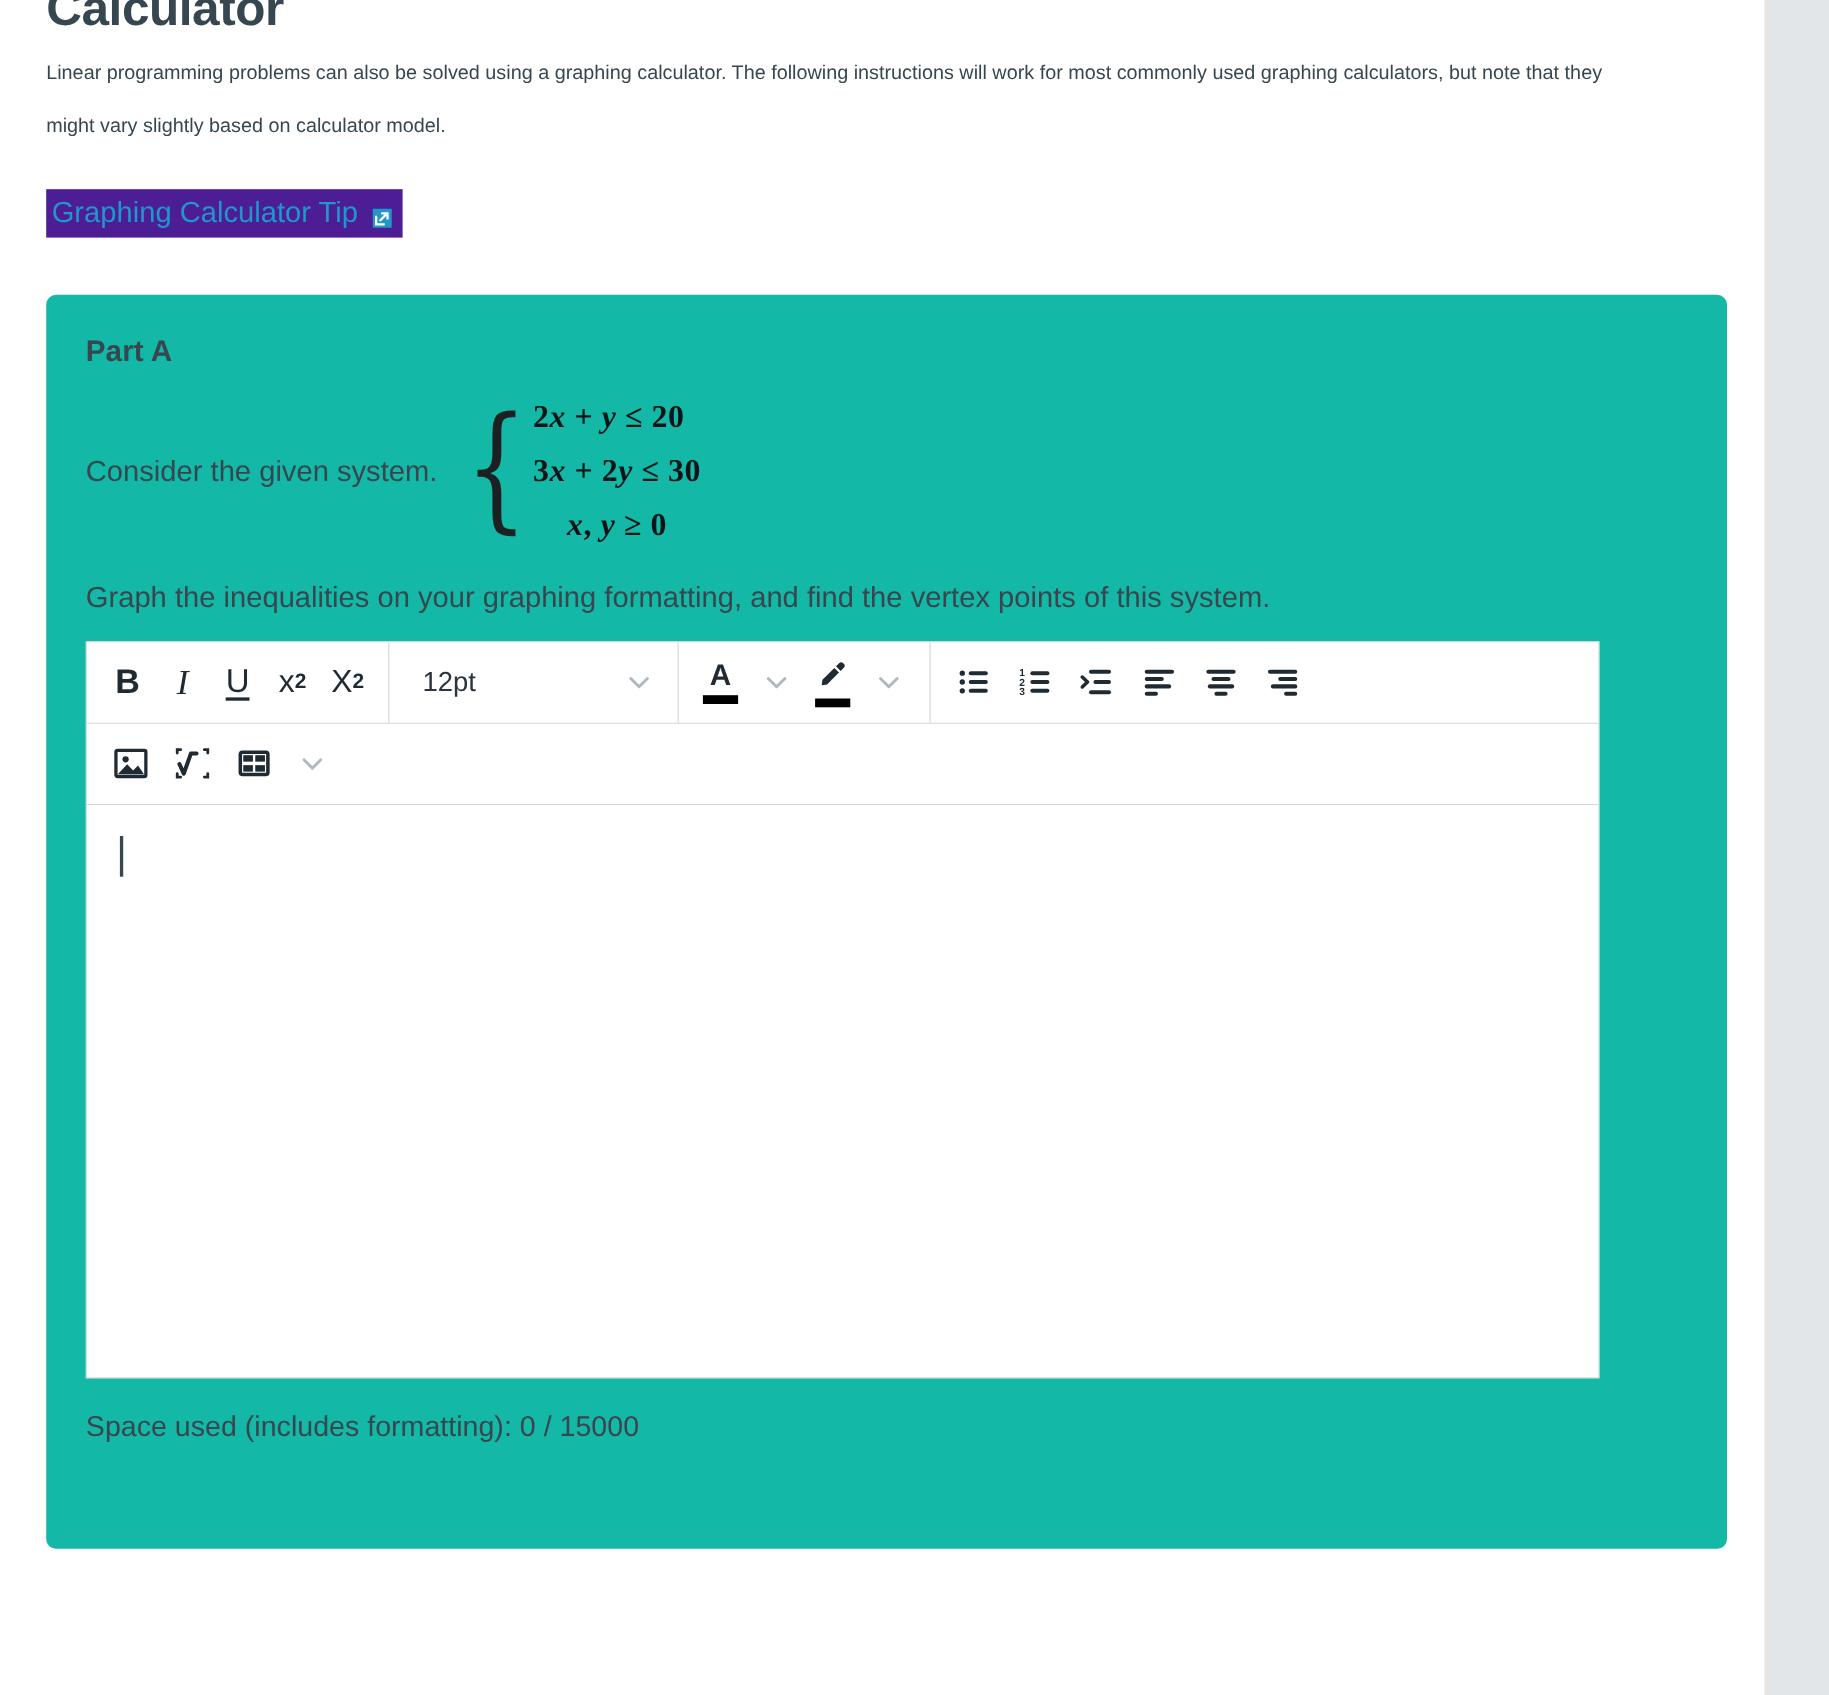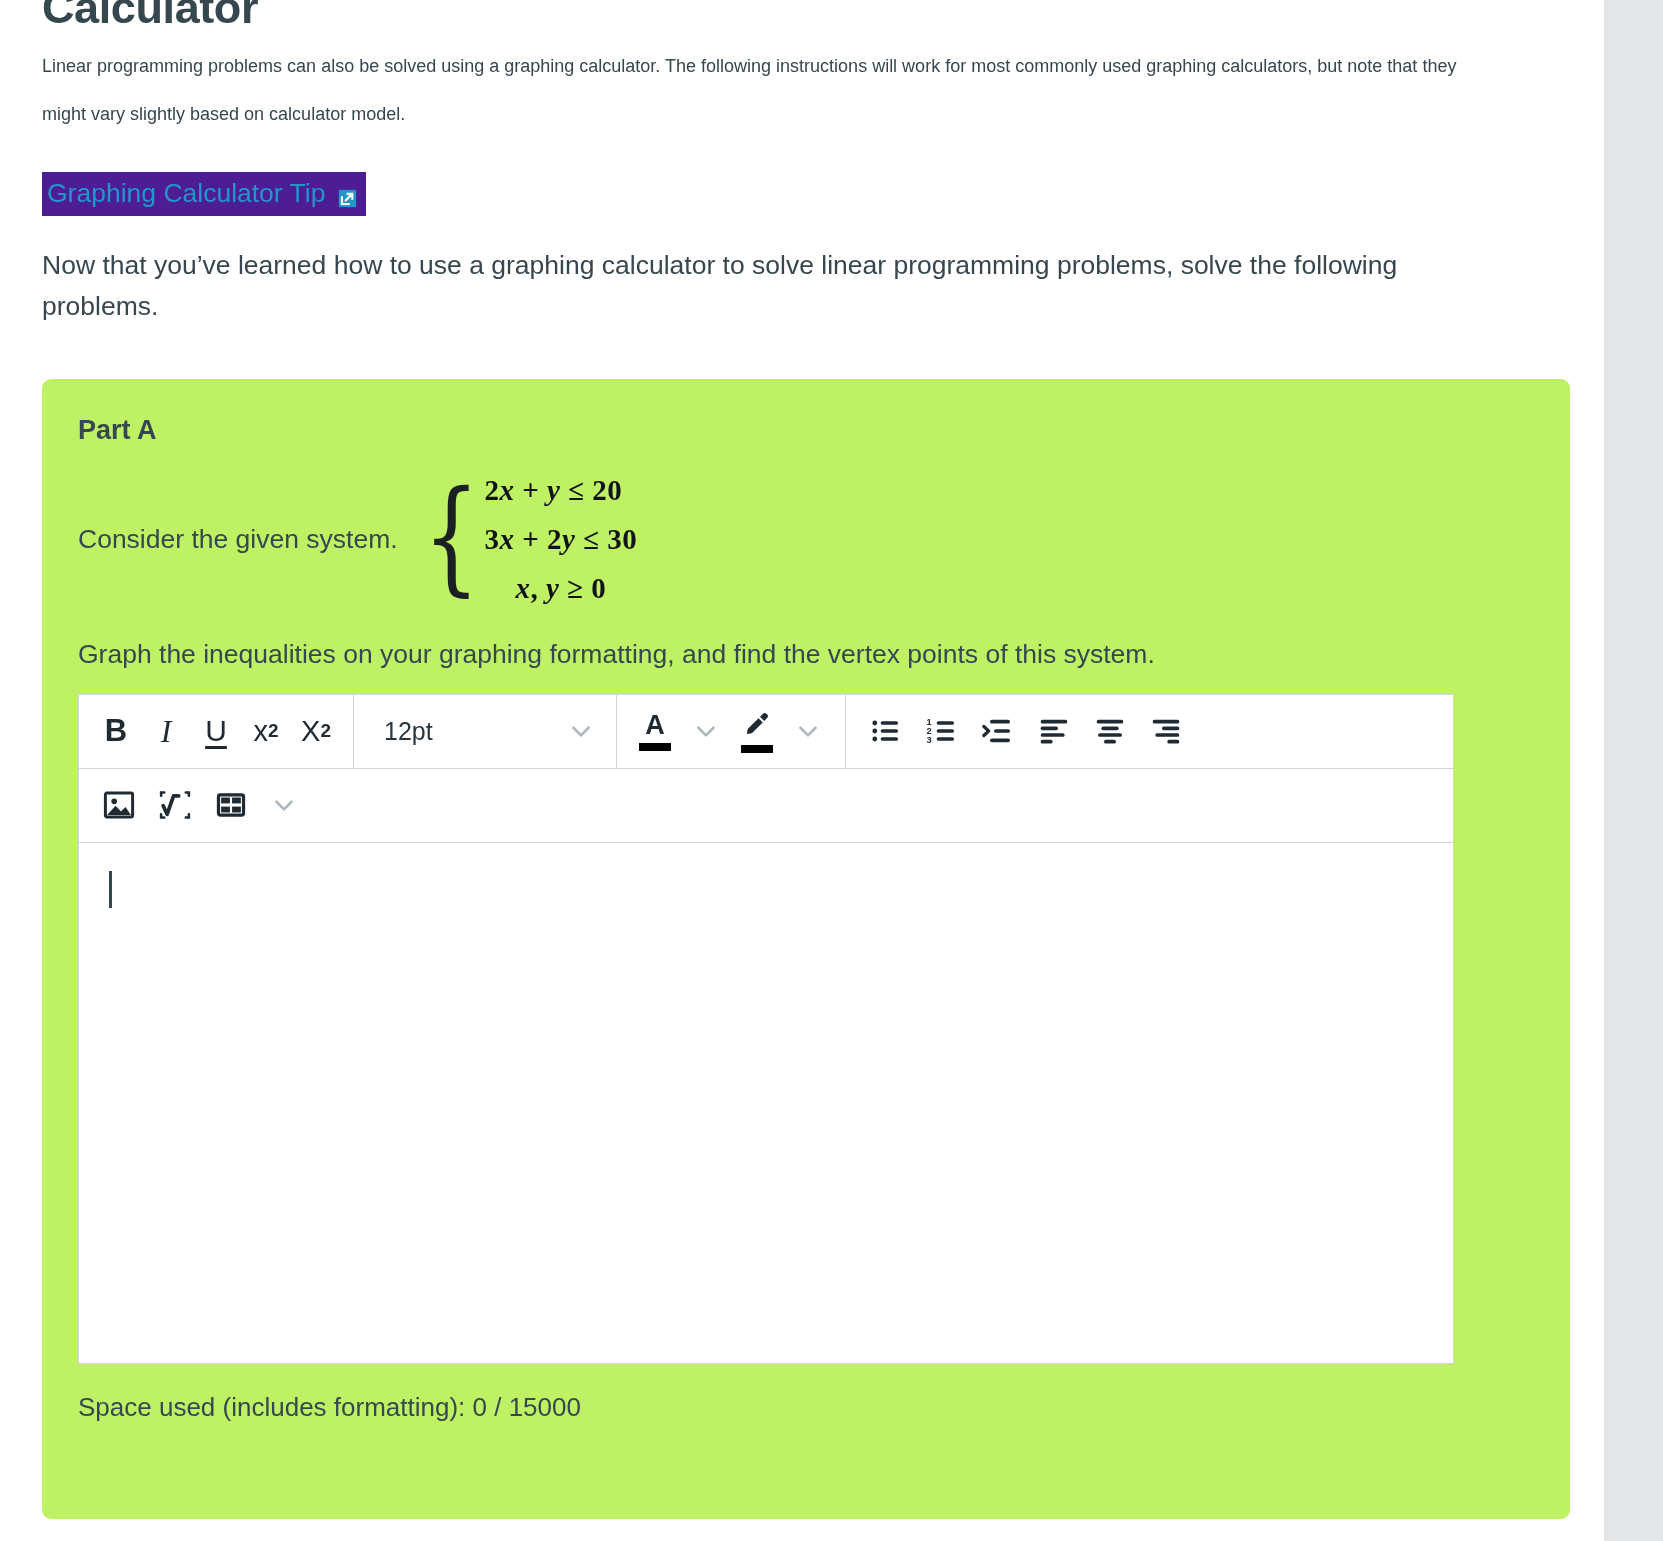--- a/index.html
+++ b/index.html
@@ -84,21 +84,21 @@
     line-height: 41px;
     color: #37474f;
     margin: 0;
     margin-top: 29px;
     max-width: 1420px;
   }
 
   
   .part-card {
     margin-top: 52px;
-    background: #bef264;
+    background: #14b8a6;
     border-radius: 9px;
     width: 1528px;
     height: 1140px;
     padding: 34px 36px 0 36px;
   }
   .part-label {
     font-size: 27px;
     font-weight: 700;
     color: #37474f;
     margin: 0 0 0 0;
@@ -293,21 +293,20 @@
         <svg viewBox="0 0 24 24" width="23" height="23" aria-hidden="true">
           <path d="M3 3 H21 V21 H3 Z" fill="#2196c9" rx="2"></path>
           <path d="M9.5 14.5 L16 8" stroke="#ffffff" stroke-width="2.2" fill="none"></path>
           <path d="M11 7.2 H17 V13.2" stroke="#ffffff" stroke-width="2.2" fill="none"></path>
           <path d="M6.2 9.6 V17.8 H14.4" stroke="#ffffff" stroke-width="2.2" fill="none"></path>
         </svg>
       </span>
     </a>
   </div>
 
-  <p class="follow-para">Now that you’ve learned how to use a graphing calculator to solve linear programming problems, solve the following problems.</p>
 
   <div class="part-card">
 
     <div class="part-label">Part A</div>
 
     <div class="system-row">
       <span class="system-lead">Consider the given system.</span>
       <span class="system-math">
         <span class="brace">{</span>
         <span class="eq-stack">

